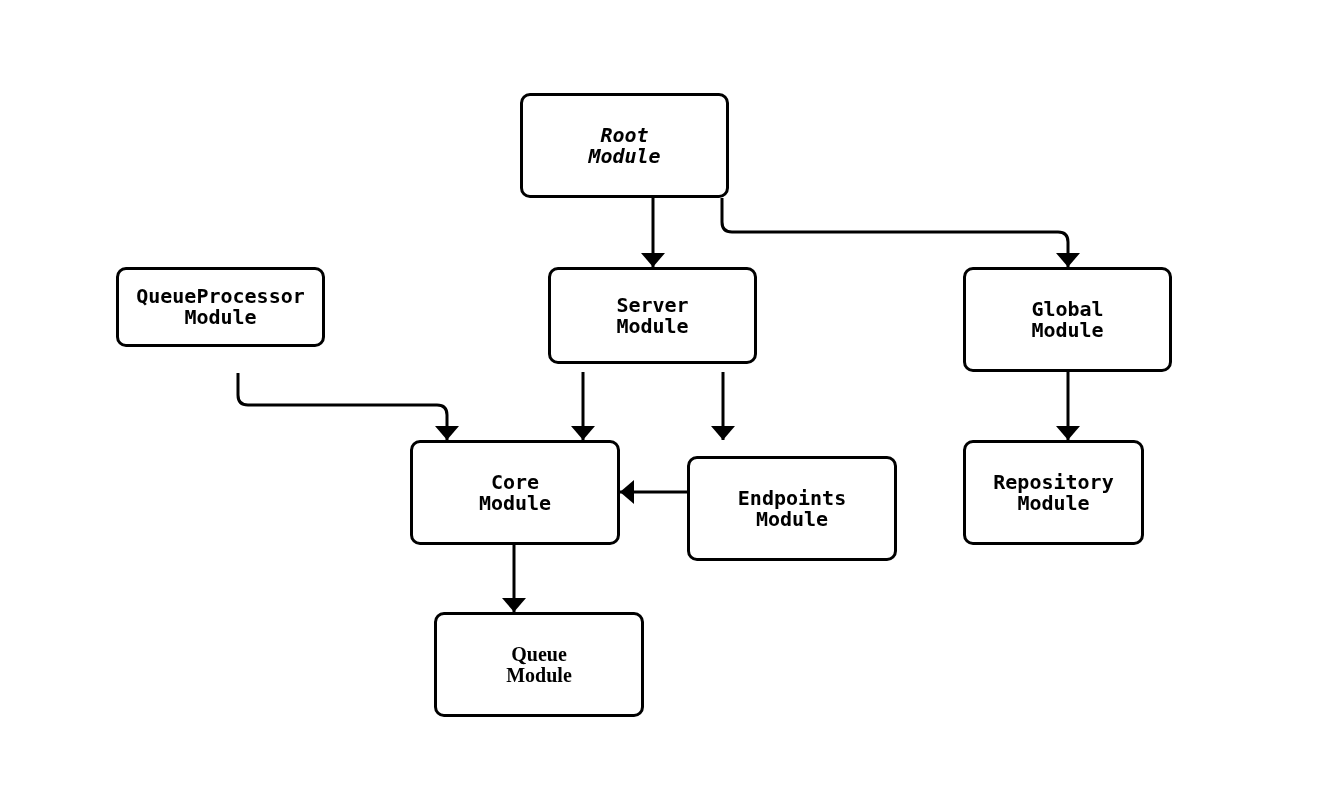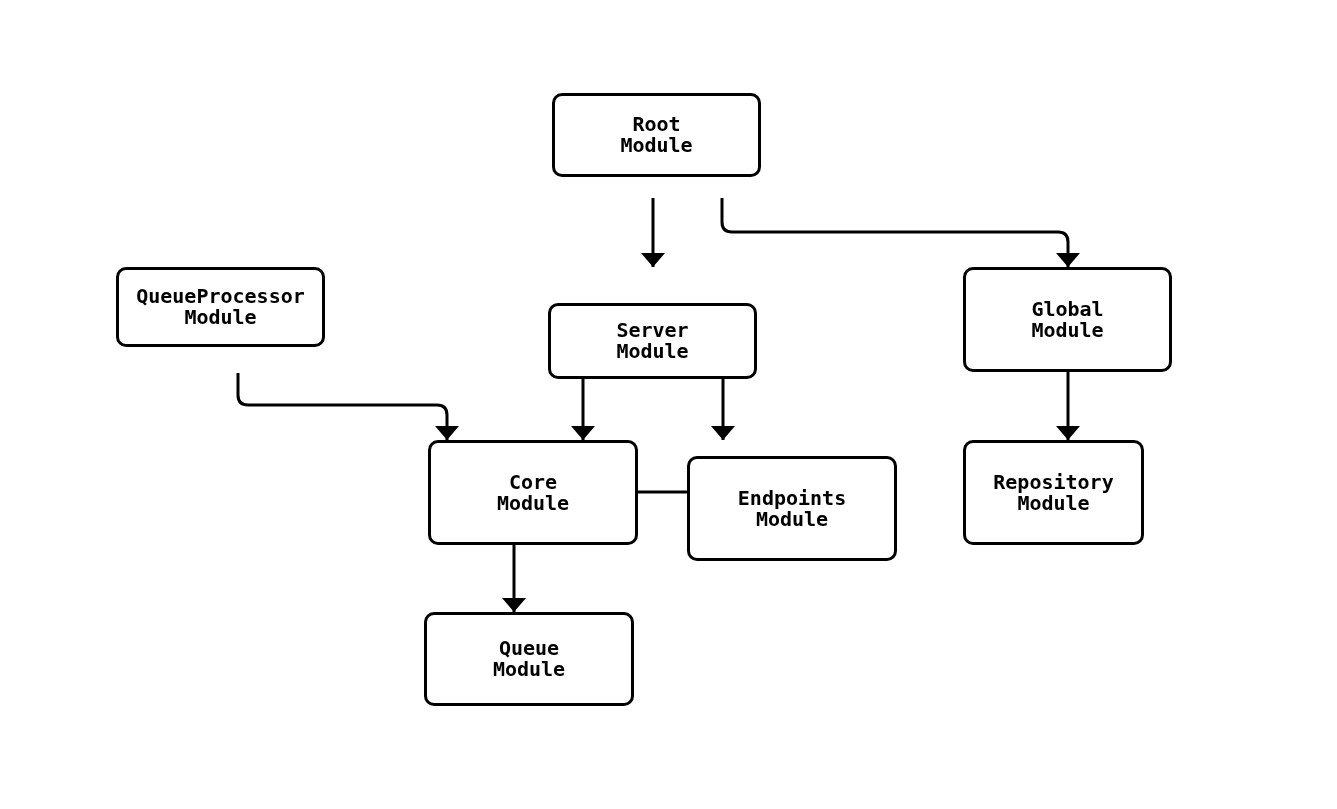--- a/index.html
+++ b/index.html
@@ -73,45 +73,45 @@
         <path class="edge" d="M722,198 L722,222 Q722,232 732,232 L1058,232 Q1068,232 1068,242 L1068,267" marker-end="url(#arrow)"></path>
         <path class="edge" d="M238,373 L238,395 Q238,405 248,405 L437,405 Q447,405 447,415 L447,440" marker-end="url(#arrow)"></path>
         <path class="edge" d="M583,372 L583,440" marker-end="url(#arrow)"></path>
         <path class="edge" d="M723,372 L723,440" marker-end="url(#arrow)"></path>
         <path class="edge" d="M1068,372 L1068,440" marker-end="url(#arrow)"></path>
         <path class="edge" d="M687,492 L620,492" marker-end="url(#arrow)"></path>
         <path class="edge" d="M514,545 L514,612" marker-end="url(#arrow)"></path>
       </g>
   </svg>
 
-<div class="node" style="left: 552px; top: 93px; width: 209px; height: 84px;">
+<div class="node" style="left: 520px; top: 93px; width: 209px; height: 105px; font-style: italic;">
       <div class="label-line">Root</div>
       <div class="label-line">Module</div>
     </div>
     <div class="node" style="left: 116px; top: 267px; width: 209px; height: 80px;">
       <div class="label-line">QueueProcessor</div>
       <div class="label-line">Module</div>
     </div>
-    <div class="node" style="left: 548px; top: 267px; width: 209px; height: 76px; margin-top: 36px;">
+    <div class="node" style="left: 548px; top: 267px; width: 209px; height: 97px;">
       <div class="label-line">Server</div>
       <div class="label-line">Module</div>
     </div>
     <div class="node" style="left: 963px; top: 267px; width: 209px; height: 105px; text-align: right;">
       <div class="label-line">Global</div>
       <div class="label-line">Module</div>
     </div>
-    <div class="node" style="left: 428px; top: 440px; width: 210px; height: 105px; align-items: center;">
+    <div class="node" style="left: 410px; top: 440px; width: 210px; height: 105px; align-items: center;">
       <div class="label-line">Core</div>
       <div class="label-line">Module</div>
     </div>
     <div class="node" style="left: 687px; top: 440px; width: 210px; height: 105px; margin-top: 16px;">
       <div class="label-line">Endpoints</div>
       <div class="label-line">Module</div>
     </div>
     <div class="node" style="left: 963px; top: 440px; width: 181px; height: 105px;">
       <div class="label-line">Repository</div>
       <div class="label-line">Module</div>
     </div>
-    <div class="node" style="left: 424px; top: 612px; width: 210px; height: 94px;">
+    <div class="node" style="left: 434px; top: 612px; width: 210px; height: 105px; font-family: Liberation Serif, serif;">
       <div class="label-line">Queue</div>
       <div class="label-line">Module</div>
     </div>
   </div>
 
 </body></html>

